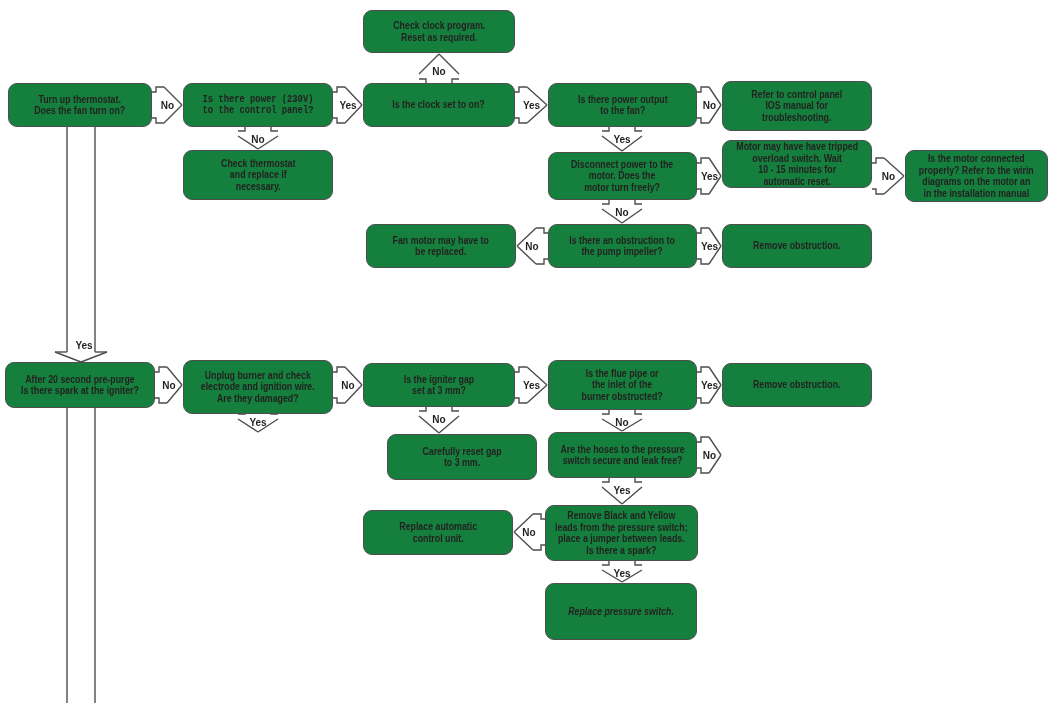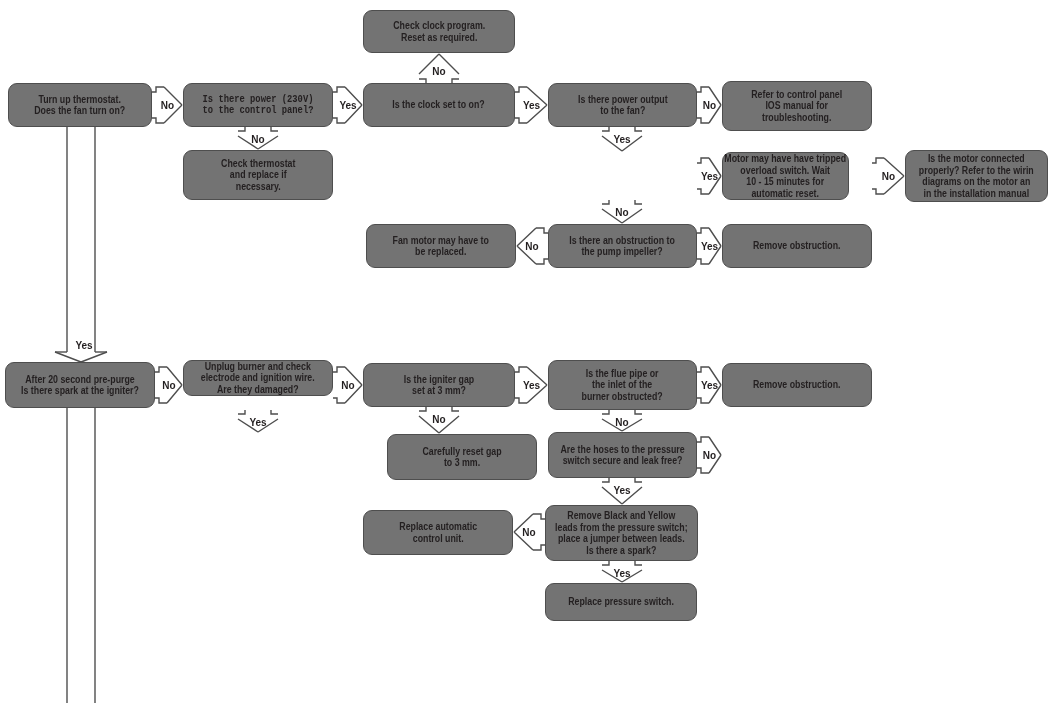--- a/index.html
+++ b/index.html
@@ -2,21 +2,21 @@
 <html><head>
 <meta charset="utf-8">
 <style>
   html,body{margin:0;padding:0;background:#ffffff;}
   #canvas{
     position:relative;width:1055px;height:718px;background:#ffffff;
     font-family:"Liberation Sans",sans-serif;overflow:hidden;
   }
   #edge-layer{position:absolute;left:0;top:0;width:1055px;height:718px;}
   .node{
-    position:absolute;box-sizing:border-box;background:#737373;
+    position:absolute;box-sizing:border-box;background:#15803d;
     border:1.5px solid #4e4e4e;border-radius:9px;
     display:flex;align-items:center;justify-content:center;text-align:center;
   }
   .node-label{
     display:inline-block;white-space:pre;
     font-weight:bold;font-size:10px;line-height:11.5px;color:#231f20;
     transform:scaleX(0.88);transform-origin:center;
   }
   #edge-layer path{fill:none;stroke:#4e4e4e;stroke-width:1.4;}
   #edge-layer text{
@@ -153,21 +153,26 @@
   <div class="node" style="left: 722px; top: 81px; width: 150px; height: 50px;">
       <span class="node-label">Refer to control panel
 IOS manual for
 troubleshooting.</span>
     </div>
   <div class="node" style="left: 183px; top: 150px; width: 150px; height: 50px; text-align: center;">
       <span class="node-label">Check thermostat
 and replace if
 necessary.</span>
     </div>
-  <div class="node" style="left: 722px; top: 152px; width: 127px; height: 48px;">
+  <div class="node" style="left: 548px; top: 152px; width: 149px; height: 48px;">
+      <span class="node-label">Disconnect power to the
+motor. Does the
+motor turn freely?</span>
+    </div>
+  <div class="node" style="left: 722px; top: 140px; width: 150px; height: 48px;">
       <span class="node-label">Motor may have have tripped
 overload switch. Wait
 10 - 15 minutes for
 automatic reset.</span>
     </div>
   <div class="node" style="left: 905px; top: 150px; width: 143px; height: 52px;">
       <span class="node-label">Is the motor connected
 properly? Refer to the wirin
 diagrams on the motor an
 in the installation manual</span>
@@ -180,21 +185,21 @@
       <span class="node-label">Is there an obstruction to
 the pump impeller?</span>
     </div>
   <div class="node" style="left: 722px; top: 224px; width: 150px; height: 44px;">
       <span class="node-label">Remove obstruction.</span>
     </div>
   <div class="node" style="left: 5px; top: 362px; width: 150px; height: 46px;">
       <span class="node-label">After 20 second pre-purge
 Is there spark at the igniter?</span>
     </div>
-  <div class="node" style="left: 183px; top: 360px; width: 150px; height: 36px;">
+  <div class="node" style="left: 183px; top: 360px; width: 150px; height: 54px;">
       <span class="node-label">Unplug burner and check
 electrode and ignition wire.
 Are they damaged?</span>
     </div>
   <div class="node" style="left: 363px; top: 363px; width: 152px; height: 44px;">
       <span class="node-label">Is the igniter gap
 set at 3 mm?</span>
     </div>
   <div class="node" style="left: 548px; top: 360px; width: 149px; height: 50px;">
       <span class="node-label">Is the flue pipe or
@@ -215,16 +220,16 @@
   <div class="node" style="left: 545px; top: 505px; width: 153px; height: 56px;">
       <span class="node-label">Remove Black and Yellow
 leads from the pressure switch;
 place a jumper between leads.
 Is there a spark?</span>
     </div>
   <div class="node" style="left: 363px; top: 510px; width: 150px; height: 45px;">
       <span class="node-label">Replace automatic
 control unit.</span>
     </div>
-  <div class="node" style="left: 545px; top: 583px; width: 152px; height: 38px;">
+  <div class="node" style="left: 545px; top: 583px; width: 152px; height: 57px; font-style: italic;">
       <span class="node-label">Replace pressure switch.</span>
     </div>
 </div>
 
 </body></html>

